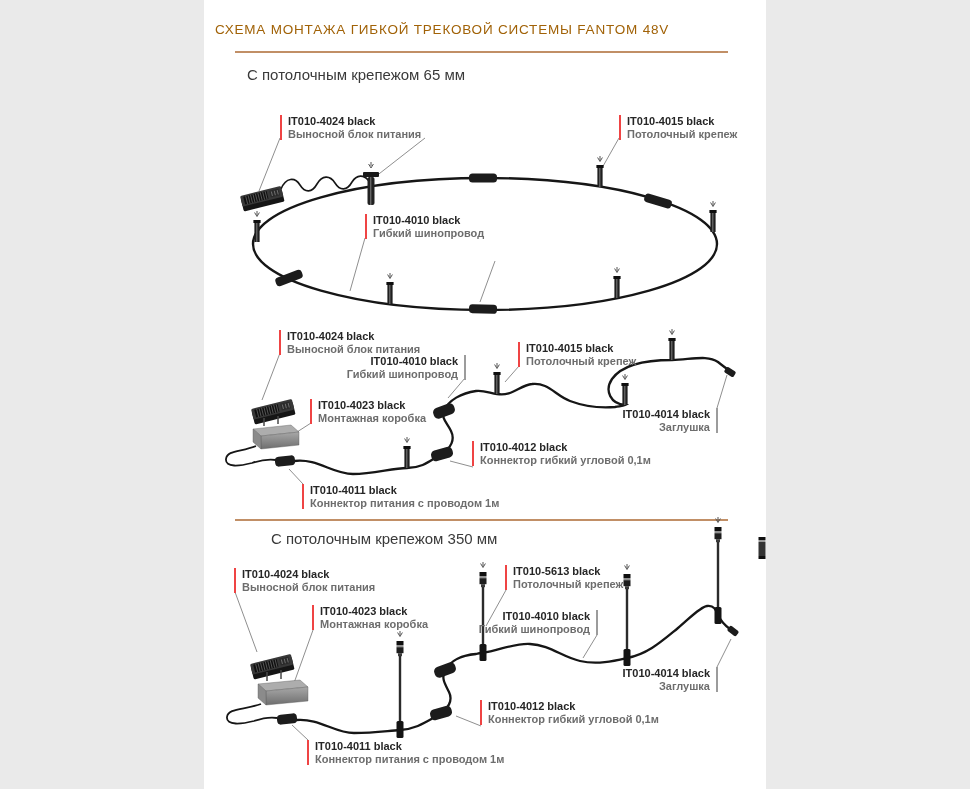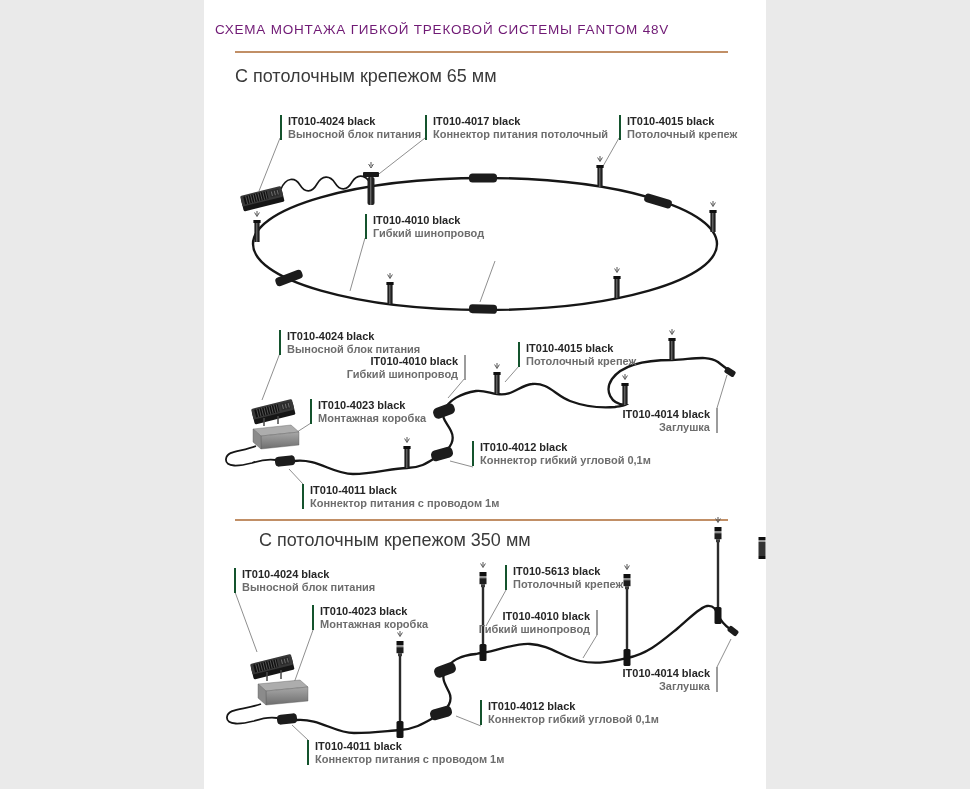--- a/index.html
+++ b/index.html
@@ -1,29 +1,29 @@
 <!DOCTYPE html>
 <html><head>
 <meta charset="utf-8">
 <style>
   * { margin:0; padding:0; box-sizing:border-box; }
   html,body { width:970px; height:789px; }
   body { background:#eaeaea; font-family:"Liberation Sans", sans-serif; }
   .page { position:relative; width:970px; height:789px; background:#eaeaea; overflow:hidden; }
   .content { position:absolute; left:204px; top:0; width:562px; height:789px; background:#ffffff; }
   .title { position:absolute; left:204px; top:22px; width:476px; text-align:center;
-           font-size:13.5px; letter-spacing:0.8px; color:#701a75; font-weight:normal; }
+           font-size:13.5px; letter-spacing:0.8px; color:#a16207; font-weight:normal; }
   .divider { position:absolute; left:235px; width:493px; height:2px; background:#c18f66; }
   .divider.d1 { top:51px; }
   .divider.d2 { top:519px; }
-  .heading { position:absolute; left:235px; font-size:18px; color:#3a3a3a; }
+  .heading { position:absolute; left:247px; font-size:15px; color:#3a3a3a; }
   .heading.h65 { top:66px; }
   .heading.h350 { top:530px;margin-left:24px; }
   svg.diag { position:absolute; }
-  .lbl { position:absolute; border-left:2px solid #14532d; padding-left:6px;
+  .lbl { position:absolute; border-left:2px solid #ef4444; padding-left:6px;
          font-size:11px; line-height:12.5px; white-space:nowrap; }
   .lbl.right { border-left:none; border-right:2px solid #9c9c9c; padding-left:0;
                padding-right:6px; text-align:right; }
   .lbl .part { font-weight:bold; color:#262626; }
   .lbl .desc { color:#6d6d6d;font-weight:bold; }
 </style>
 </head>
 <body>
 
 <div class="page">
@@ -191,24 +191,20 @@
       <rect x="758.5" y="540" width="7" height="2" fill="#999"></rect>
       <rect x="758.5" y="542" width="7" height="14" fill="#333"></rect>
       <rect x="758.5" y="556" width="7" height="3" fill="#0f0f0f"></rect>
     </g>
   </svg>
 
   <div class="lbl" style="left:280px;top:115px">
     <div class="part">IT010-4024 black</div>
     <div class="desc">Выносной блок питания</div>
   </div>
-  <div class="lbl" style="left:425px;top:115px">
-    <div class="part">IT010-4017 black</div>
-    <div class="desc">Коннектор питания потолочный</div>
-  </div>
   <div class="lbl" style="left:619px;top:115px">
     <div class="part">IT010-4015 black</div>
     <div class="desc">Потолочный крепеж</div>
   </div>
   <div class="lbl" style="left:365px;top:214px">
     <div class="part">IT010-4010 black</div>
     <div class="desc">Гибкий шинопровод</div>
   </div>
 
   <div class="lbl" style="left:279px;top:330px">

